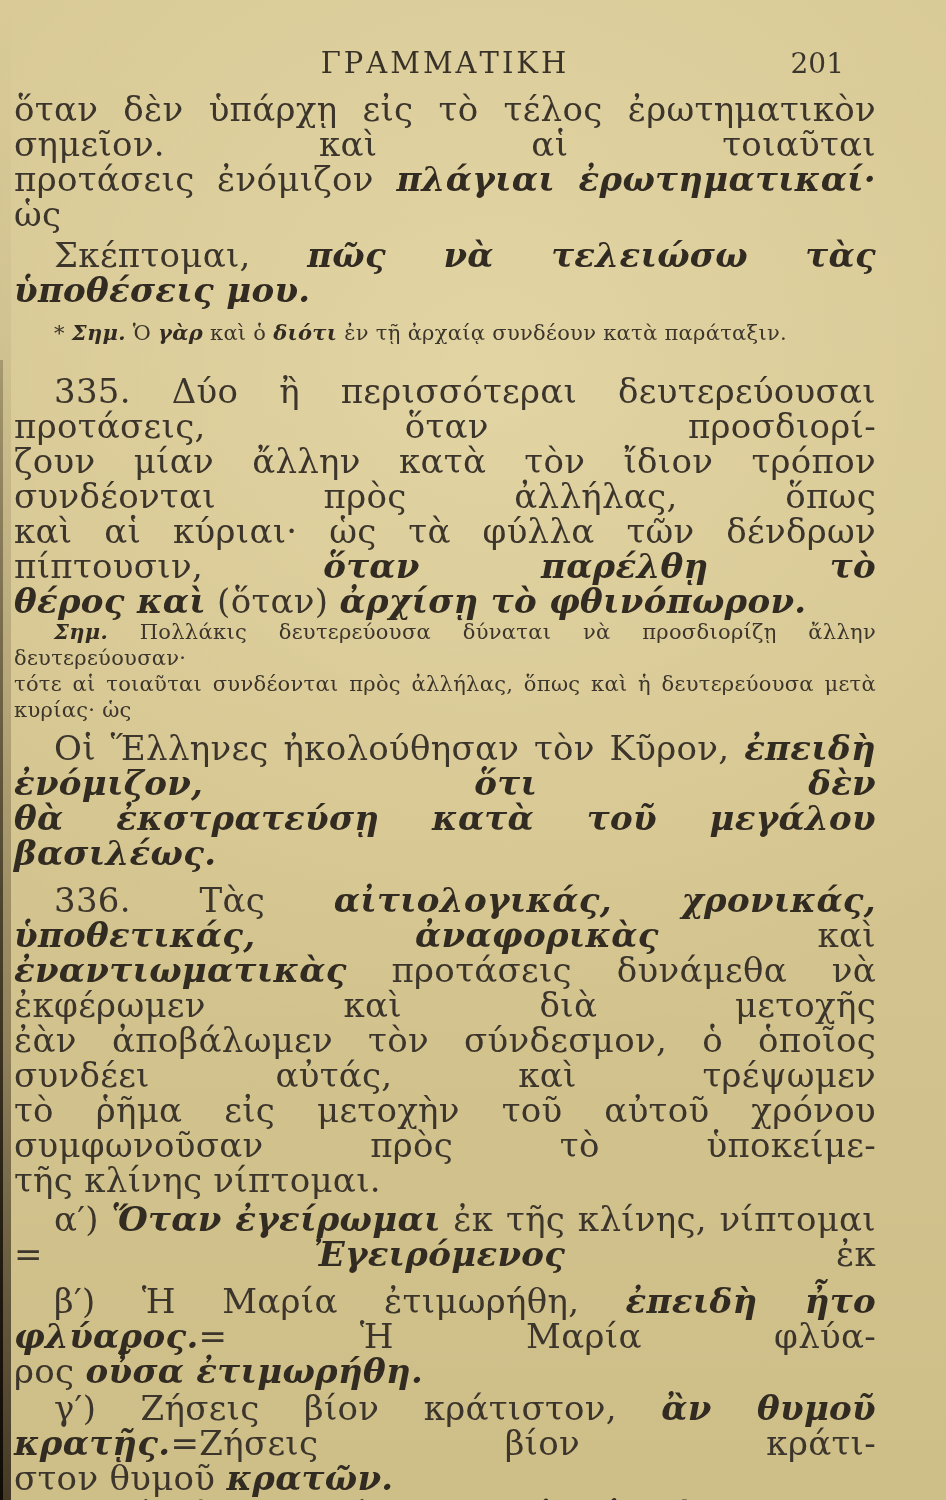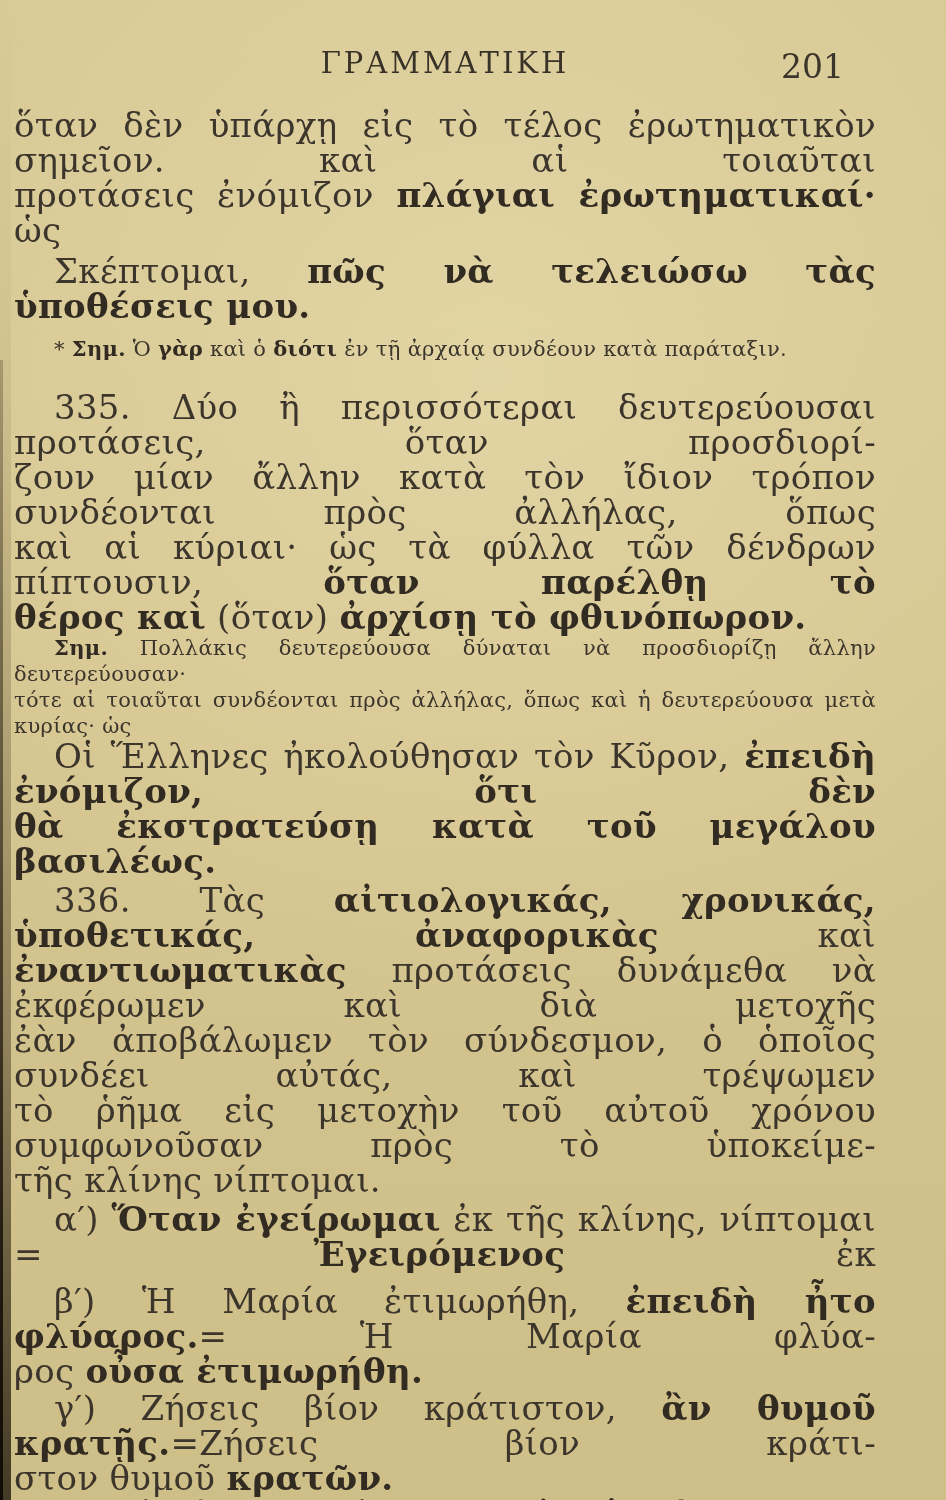--- a/index.html
+++ b/index.html
@@ -29,38 +29,38 @@
       rgba(28,20,9,0.78) 100%);
     pointer-events: none;
   }
   .edge::before {
     content: ""; position: absolute; left: 0; top: 24%; bottom: 0; width: 3px;
     background: linear-gradient(to bottom, rgba(46,34,16,0.25), rgba(14,9,4,0.95));
   }
 
   .content { position: absolute; left: 14px; top: 46px; width: 862px; }
 
-  .header { position: relative; height: 36px; margin-bottom: 26px; }
+  .header { position: relative; height: 36px; margin-bottom: 10px; }
   .title {
     position: absolute; left: 0; right: 0; text-align: center;
     font-size: 29px; letter-spacing: 3px; color: #393228;
   }
-  .pagenum { position: absolute; right: 32px; top: 1px; font-size: 33px; color: #3c352b; }
+  .pagenum { position: absolute; right: 32px; top: 1px; font-size: 28px; color: #3c352b; }
 
   .line {
     font-size: 34px;
     line-height: 35px;
     text-align: justify;
     text-align-last: justify;
     letter-spacing: 0.3px;
   }
   .line.last { text-align-last: left; }
   .line.ind  { text-indent: 40px; }
   .line.note { font-size: 21px; line-height: 26px; }
-  .em { font-weight: bold; color: #322b21; }
+  .em { font-weight: bold; font-style: italic; color: #322b21; }
 </style>
 </head>
 <body>
 
 <div class="page">
   <div class="edge"></div>
   <div class="content">
     <div class="header">
       <div class="title">ΓΡΑΜΜΑΤΙΚΗ</div>
       <div class="pagenum">201</div>
@@ -70,23 +70,23 @@
         <div class="line last"><span>προτάσεις ἐνόμιζον </span><span class="em">πλάγιαι ἐρωτηματικαί·</span><span> ὡς</span></div>
         <div class="line last ind" style="margin-top: 6px;"><span>Σκέπτομαι, </span><span class="em">πῶς νὰ τελειώσω τὰς ὑποθέσεις μου.</span></div>
         <div class="line note last ind" style="margin-top: 12px;"><span>* </span><span class="em">Σημ.</span><span> Ὁ </span><span class="em">γὰρ</span><span> καὶ ὁ </span><span class="em">διότι</span><span> ἐν τῇ ἀρχαίᾳ συνδέουν κατὰ παράταξιν.</span></div>
         <div class="line ind" style="margin-top: 28px;"><span>335. Δύο ἢ περισσότεραι δευτερεύουσαι προτάσεις, ὅταν προσδιορί-</span></div>
         <div class="line"><span>ζουν μίαν ἄλλην κατὰ τὸν ἴδιον τρόπον συνδέονται πρὸς ἀλλήλας, ὅπως</span></div>
         <div class="line"><span>καὶ αἱ κύριαι· ὡς τὰ φύλλα τῶν δένδρων πίπτουσιν, </span><span class="em">ὅταν παρέλθῃ τὸ</span></div>
         <div class="line last"><span class="em">θέρος καὶ</span><span> (ὅταν) </span><span class="em">ἀρχίσῃ τὸ φθινόπωρον.</span></div>
         <div class="line note ind" style="margin-top: 0;"><span class="em">Σημ.</span><span> Πολλάκις δευτερεύουσα δύναται νὰ προσδιορίζῃ ἄλλην δευτερεύουσαν·</span></div>
         <div class="line note"><span>τότε αἱ τοιαῦται συνδέονται πρὸς ἀλλήλας, ὅπως καὶ ἡ δευτερεύουσα μετὰ</span></div>
         <div class="line note last"><span>κυρίας· ὡς</span></div>
-        <div class="line ind" style=""><span>Οἱ Ἕλληνες ἠκολούθησαν τὸν Κῦρον, </span><span class="em">ἐπειδὴ ἐνόμιζον, ὅτι δὲν</span></div>
+        <div class="line ind" style="margin-top: 8px;"><span>Οἱ Ἕλληνες ἠκολούθησαν τὸν Κῦρον, </span><span class="em">ἐπειδὴ ἐνόμιζον, ὅτι δὲν</span></div>
         <div class="line last"><span class="em">θὰ ἐκστρατεύσῃ κατὰ τοῦ μεγάλου βασιλέως.</span></div>
-        <div class="line ind" style="margin-top: 4px;"><span>336. Τὰς </span><span class="em">αἰτιολογικάς, χρονικάς, ὑποθετικάς, ἀναφορικὰς</span><span> καὶ</span></div>
+        <div class="line ind" style="margin-top: 12px;"><span>336. Τὰς </span><span class="em">αἰτιολογικάς, χρονικάς, ὑποθετικάς, ἀναφορικὰς</span><span> καὶ</span></div>
         <div class="line"><span class="em">ἐναντιωματικὰς</span><span> προτάσεις δυνάμεθα νὰ ἐκφέρωμεν καὶ διὰ μετοχῆς</span></div>
         <div class="line"><span>ἐὰν ἀποβάλωμεν τὸν σύνδεσμον, ὁ ὁποῖος συνδέει αὐτάς, καὶ τρέψωμεν</span></div>
         <div class="line"><span>τὸ ῥῆμα εἰς μετοχὴν τοῦ αὐτοῦ χρόνου συμφωνοῦσαν πρὸς τὸ ὑποκείμε-</span></div>
         <div class="line last"><span>τῆς κλίνης νίπτομαι.</span></div>
         <div class="line ind" style="margin-top: 4px;"><span>α′) </span><span class="em">Ὅταν ἐγείρωμαι</span><span> ἐκ τῆς κλίνης, νίπτομαι = </span><span class="em">Ἐγειρόμενος</span><span> ἐκ</span></div>
         <div class="line ind" style="margin-top: 12px;"><span>β′) Ἡ Μαρία ἐτιμωρήθη, </span><span class="em">ἐπειδὴ ἦτο φλύαρος.</span><span>= Ἡ Μαρία φλύα-</span></div>
         <div class="line last"><span>ρος </span><span class="em">οὖσα ἐτιμωρήθη.</span></div>
         <div class="line ind" style="margin-top: 2px;"><span>γ′) Ζήσεις βίον κράτιστον, </span><span class="em">ἂν θυμοῦ κρατῇς.</span><span>=Ζήσεις βίον κράτι-</span></div>
         <div class="line last"><span>στον θυμοῦ </span><span class="em">κρατῶν.</span></div>
         <div class="line ind" style="margin-top: 2px;"><span>δ′) Ἀπόφευγε ἡδονήν, </span><span class="em">ἡ ὁποία γεννᾷ λύπην.</span><span>=Ἀπόφευγε ἡδονὴν</span></div>

